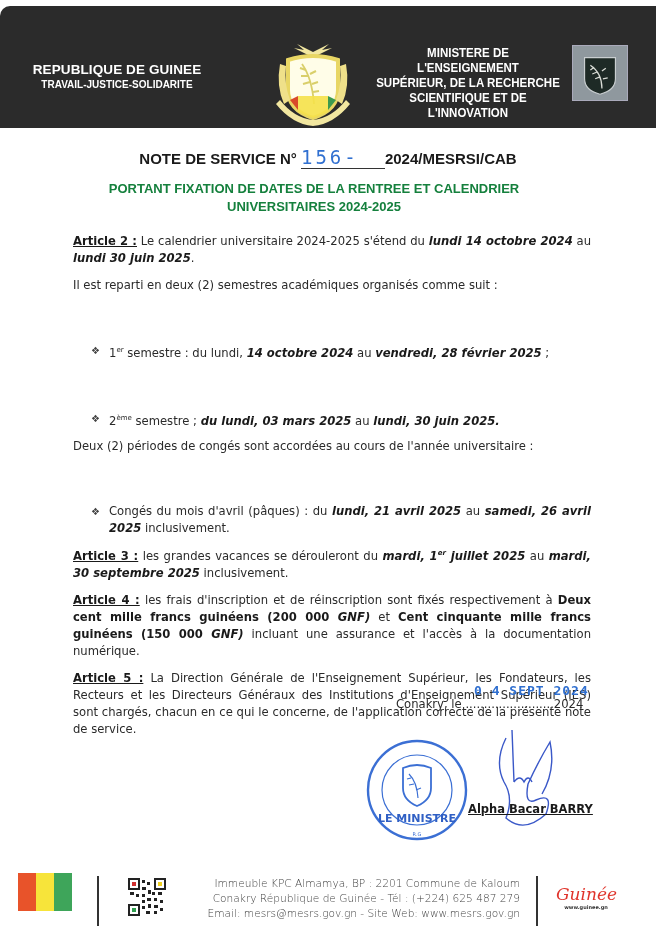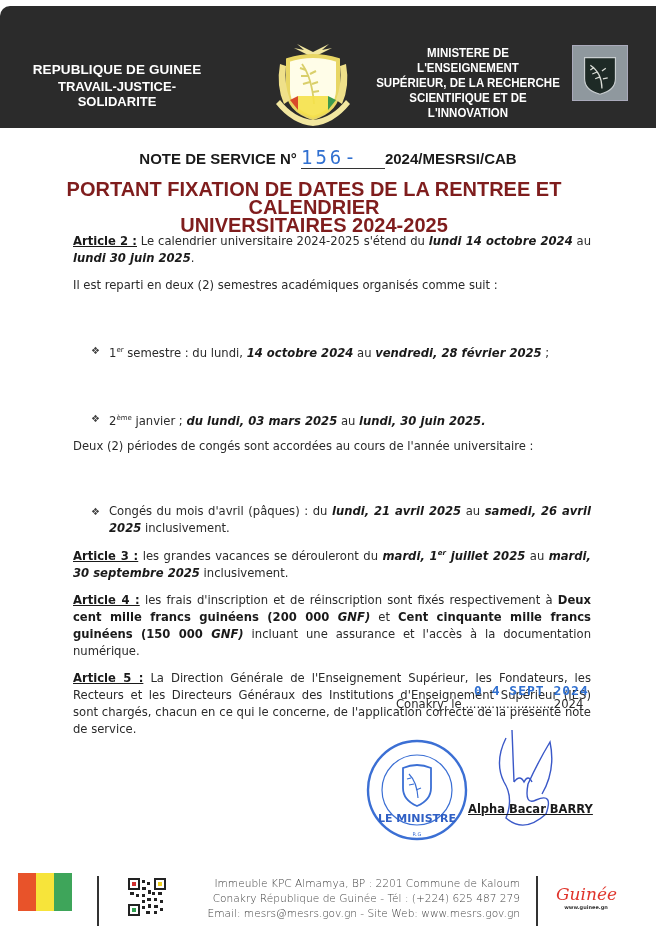--- a/index.html
+++ b/index.html
@@ -5,33 +5,33 @@
     * { margin:0; padding:0; box-sizing:border-box; }
     html, body { width:656px; height:936px; background:#ffffff; overflow:hidden; }
     body { font-family: "DejaVu Sans", sans-serif; color:#222; position:relative; }
 
     .header {
       position:absolute; left:0; top:6px; width:656px; height:122px;
       background:#2b2b2b; border-radius:10px 0 0 0;
     }
     .header-left { position:absolute; left:32px; top:56px; width:170px; text-align:center; color:#fff; }
     .rep-title { font-family:"Liberation Sans", sans-serif; font-weight:bold; font-size:13.5px; letter-spacing:0.1px; }
-    .rep-motto { font-family:"Liberation Sans", sans-serif; font-weight:bold; font-size:13px; margin-top:2px; }
+    .rep-motto { font-family:"Liberation Sans", sans-serif; font-weight:bold; font-size:10px; margin-top:2px; }
     .coat { position:absolute; left:272px; top:28px; width:82px; height:96px; }
     .ministry { position:absolute; left:368px; top:40px; width:200px; text-align:center; color:#fff;
       font-family:"Liberation Sans", sans-serif; font-weight:bold; font-size:12.5px; line-height:15px;
       transform:scaleX(0.92); transform-origin:center; }
     .min-logo { position:absolute; left:572px; top:39px; width:56px; height:56px; background:#8a939a; border:1px solid #aab; }
 
     .note-title { position:absolute; left:0; top:146px; width:656px; text-align:center;
       font-family:"Liberation Sans", sans-serif; font-size:15px; font-weight:bold; color:#1a1a1a; }
     .note-num { color:#2f6fd0; font-family:"DejaVu Sans Mono", monospace; font-weight:normal; font-size:19px;
       display:inline-block; width:84px; border-bottom:1px solid #333; text-align:left; letter-spacing:3px; }
     .subtitle { position:absolute; left:0; top:180px; width:628px; text-align:center;
-      font-family:"Liberation Sans", sans-serif; font-size:20px; font-weight:bold; color:#7f1d1d; line-height:18px; }
+      font-family:"Liberation Sans", sans-serif; font-size:13px; font-weight:bold; color:#15803d; line-height:18px; }
 
     .body { position:absolute; left:73px; top:233px; width:518px; font-family:"DejaVu Sans", sans-serif;
       font-size:11.6px; line-height:17px; color:#2a2a2a; text-align:justify; }
     .para { margin-bottom:10px; }
     .art { font-weight:bold; text-decoration:underline; color:#1a1a1a; }
     .bi { font-weight:bold; font-style:italic; color:#1a1a1a; }
     .b { font-weight:bold; color:#1a1a1a; }
     .bul { list-style:none; margin:2px 0 8px 18px; }
     .bul li { position:relative; padding-left:18px; margin-bottom:1px;margin-top:48px; }
     .bul li::before { content:"\2756"; position:absolute; left:0; top:0; font-size:10px; color:#444; }
@@ -106,21 +106,21 @@
   <p class="para">
     <span class="art">Article 2 :</span><span> Le calendrier universitaire 2024-2025 s'étend du </span><span class="bi">lundi 14 octobre 2024</span><span> au </span><span class="bi">lundi 30 juin 2025</span><span>.</span>
   </p>
 
   <p>Il est reparti en deux (2) semestres académiques organisés comme suit :</p>
   <ul class="bul">
     <li>
       <span>1</span><sup>er</sup><span> semestre : du lundi, </span><span class="bi">14 octobre 2024</span><span> au </span><span class="bi">vendredi, 28 février 2025</span><span> ;</span>
     </li>
     <li>
-      <span>2</span><sup>ème</sup><span> janvier ; </span><span class="bi">du lundi, 03 mars 2025</span><span> au </span><span class="bi">lundi, 30 juin 2025.</span><span></span>
+      <span>2</span><sup>ème</sup><span> semestre ; </span><span class="bi">du lundi, 03 mars 2025</span><span> au </span><span class="bi">lundi, 30 juin 2025.</span><span></span>
     </li>
   </ul>
 
   <p>Deux (2) périodes de congés sont accordées au cours de l'année universitaire :</p>
   <ul class="bul">
     <li>
       <span>Congés du mois d'avril (pâques) : du </span><span class="bi">lundi, 21 avril 2025</span><span> au </span><span class="bi">samedi, 26 avril 2025</span><span> inclusivement.</span>
     </li>
   </ul>
 

